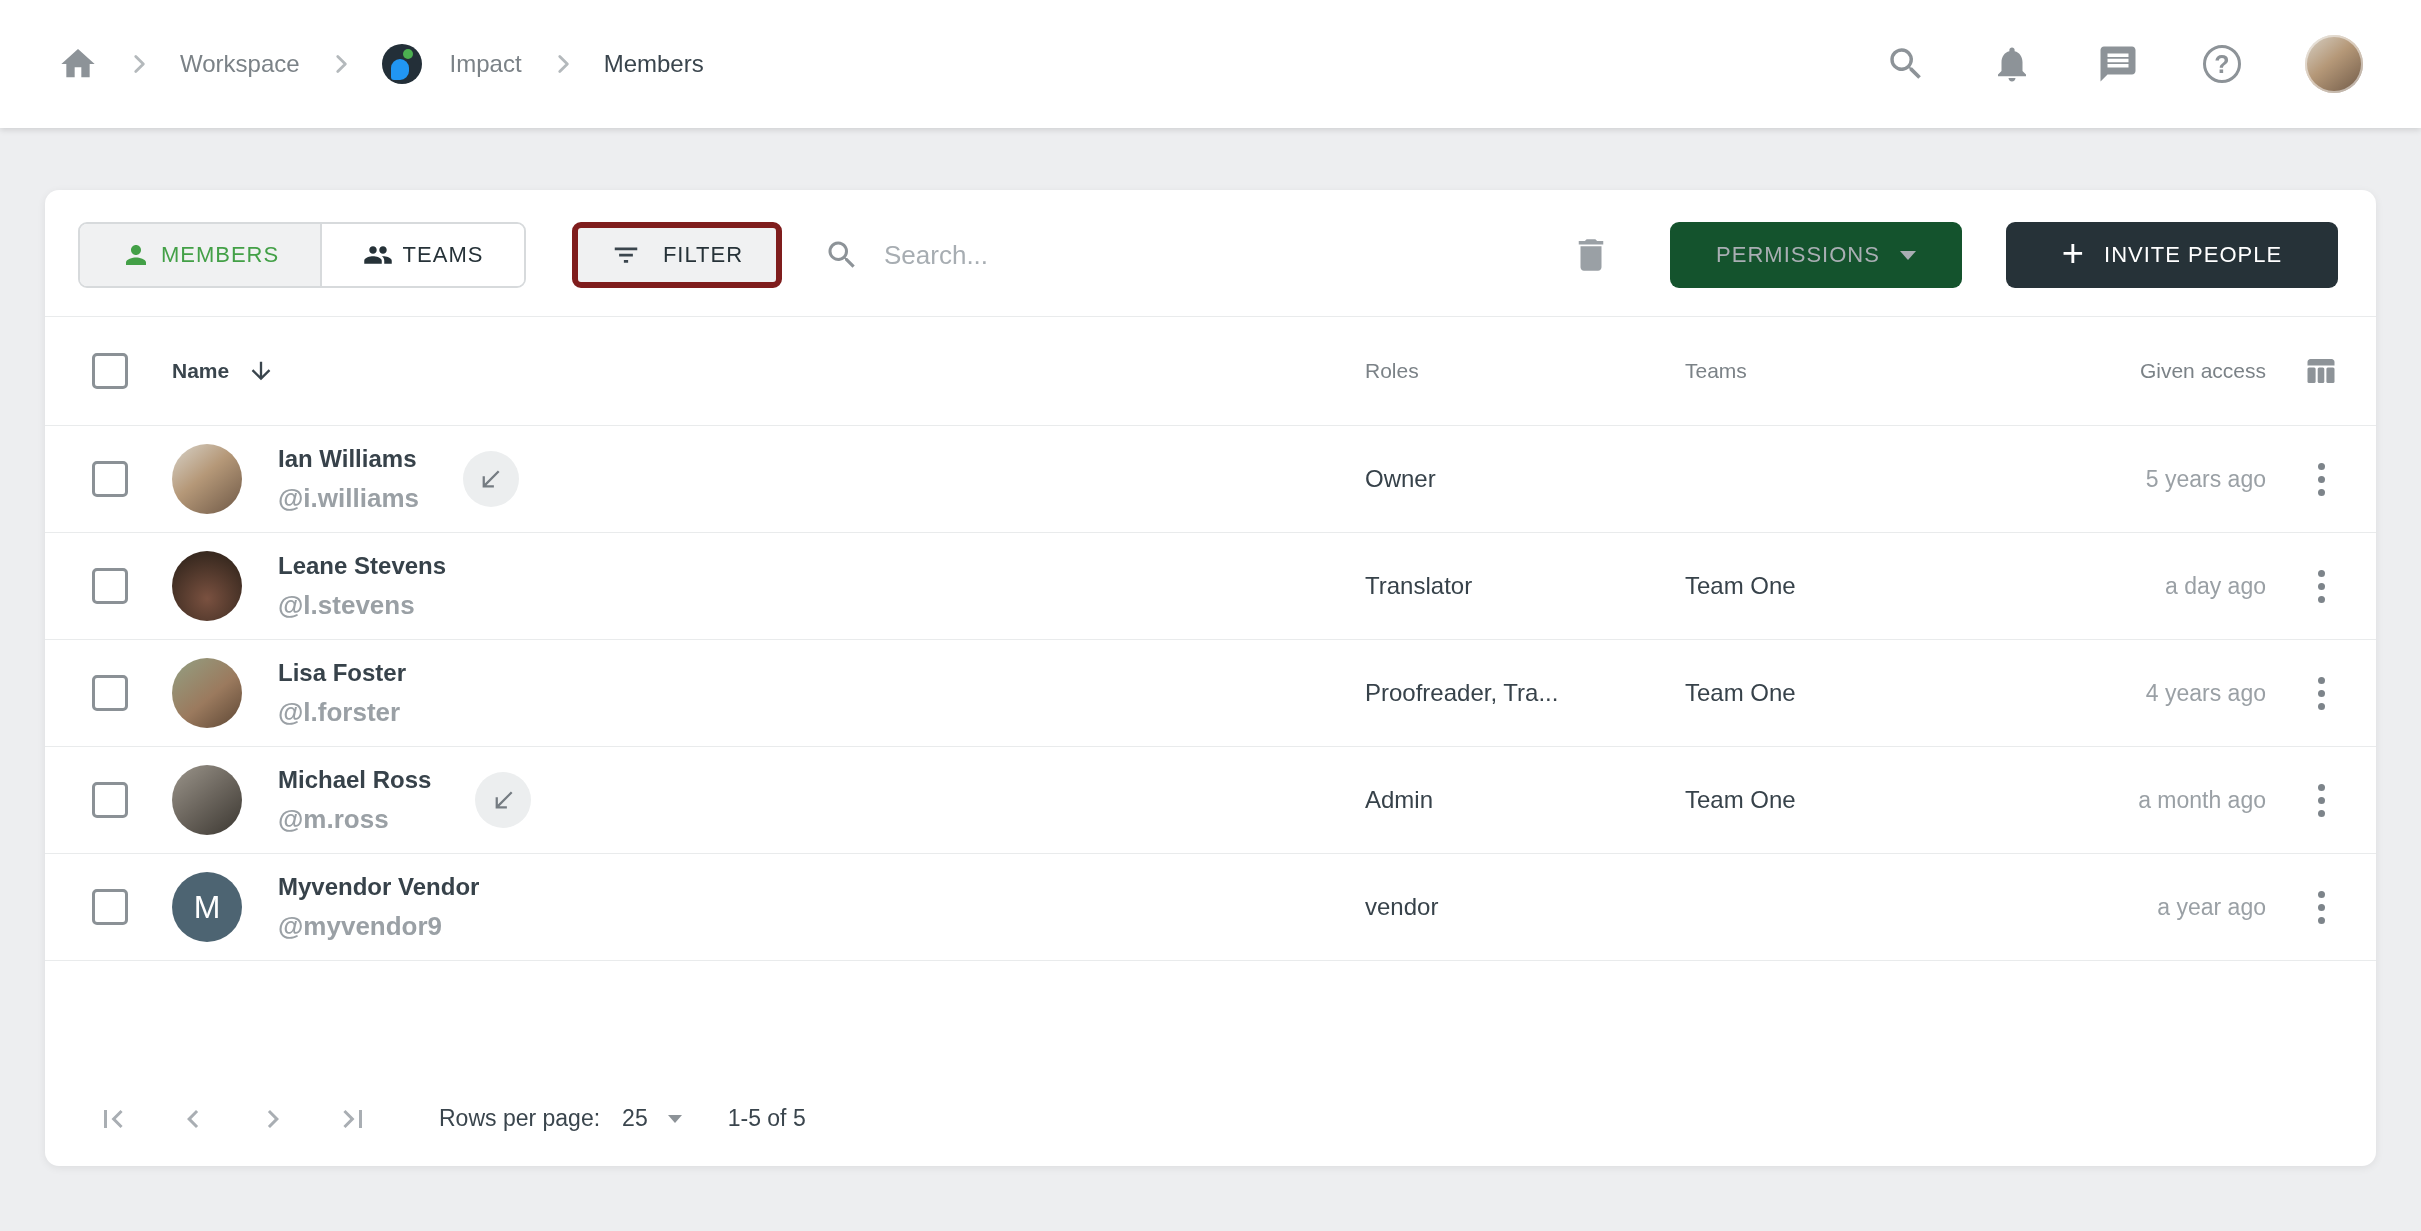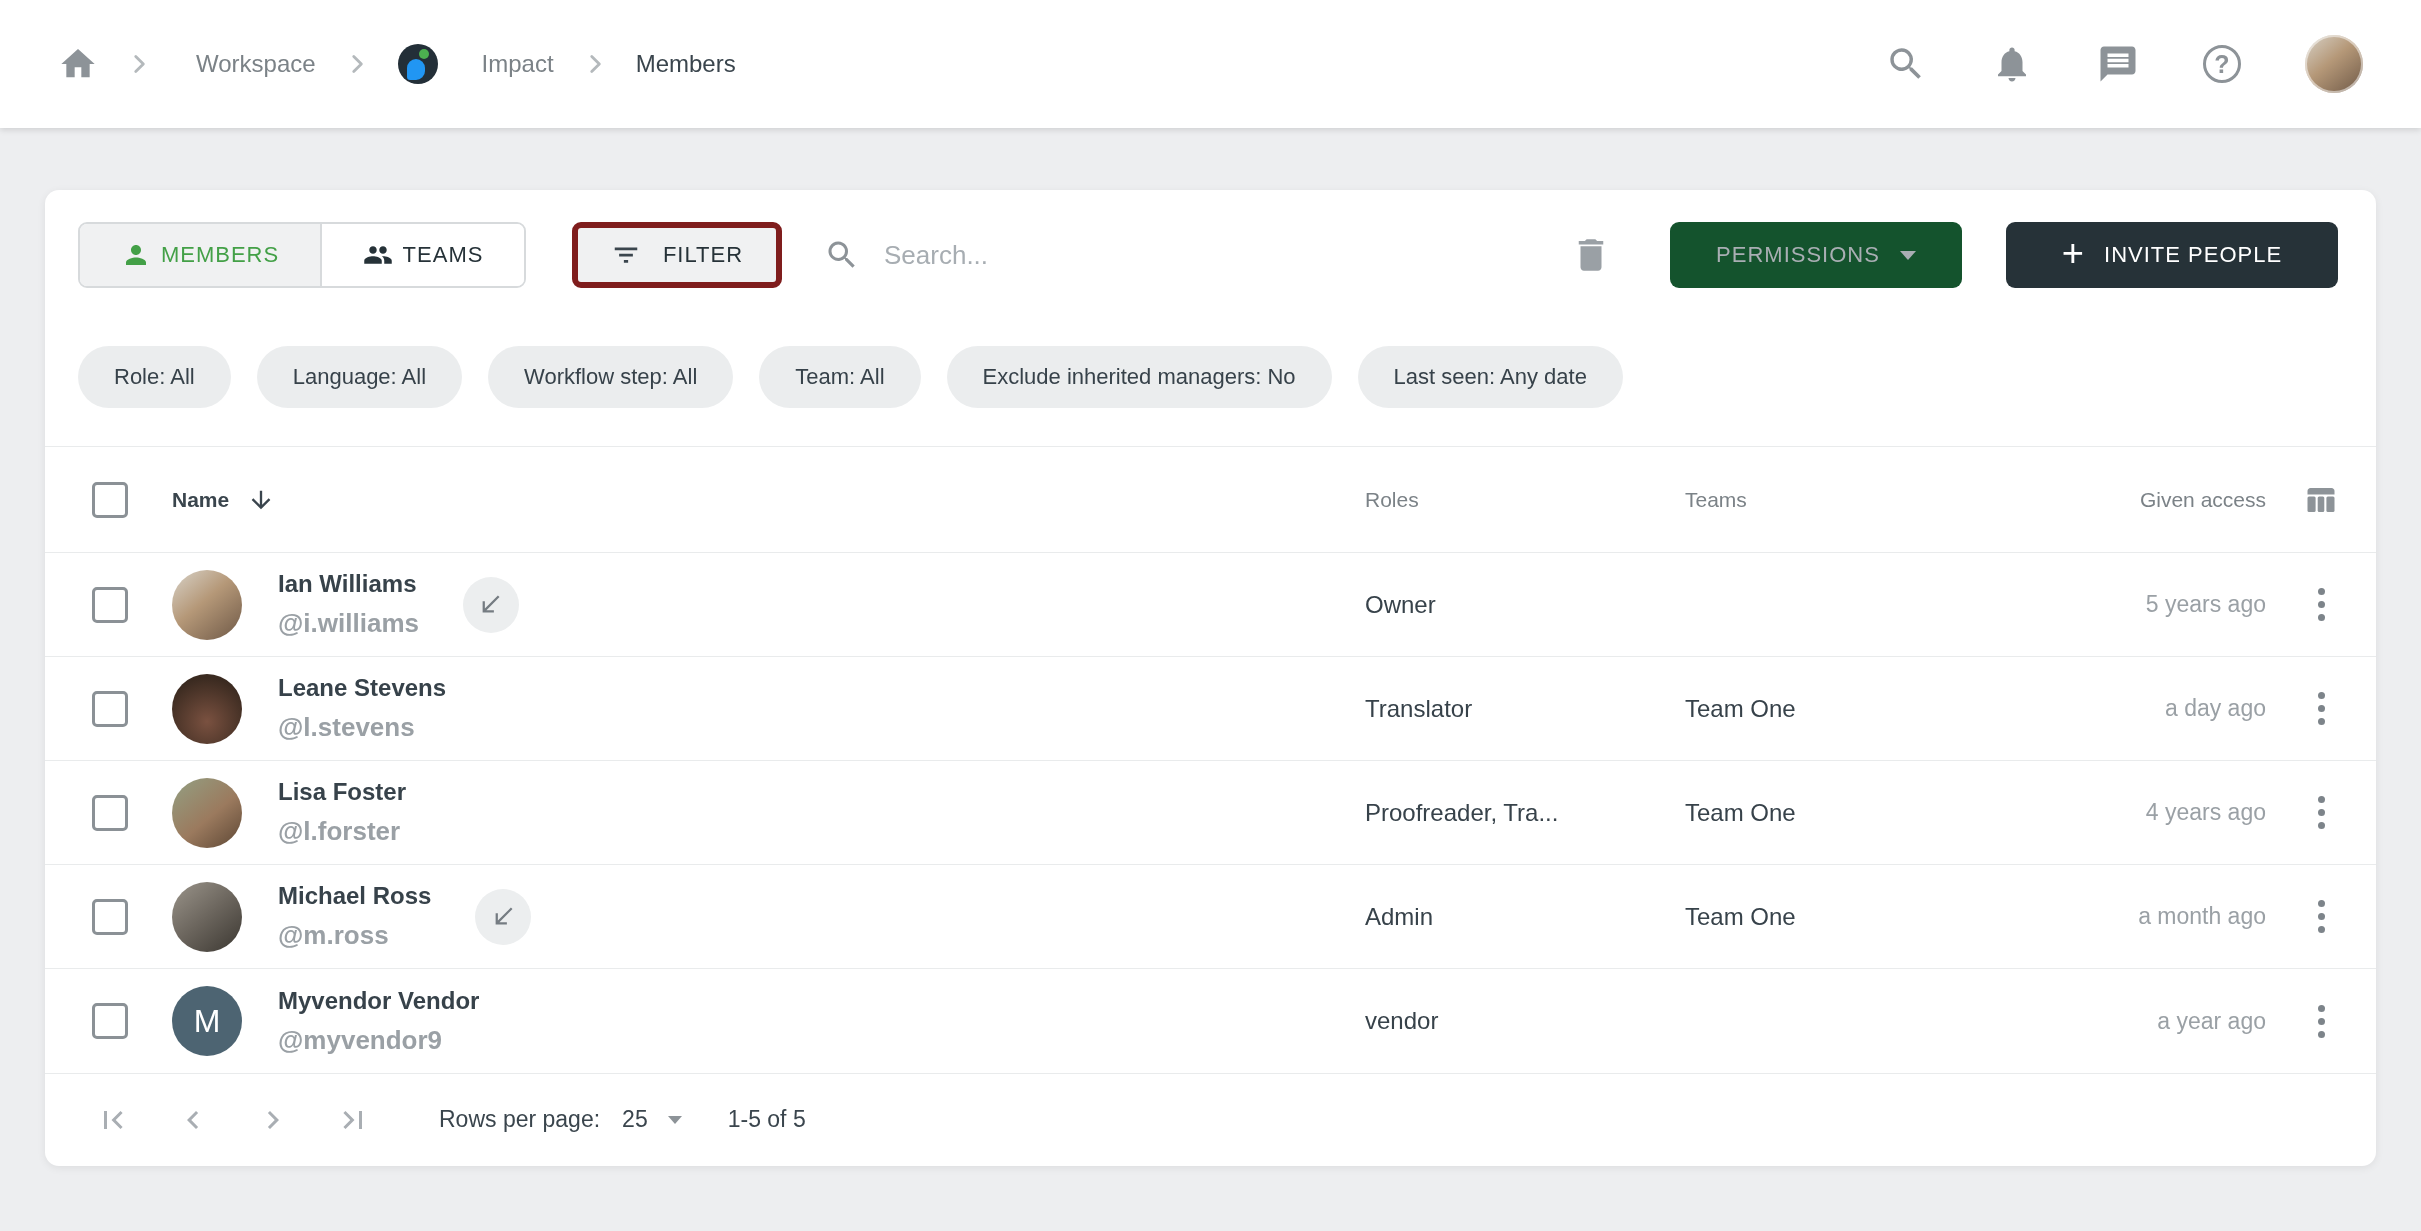--- a/index.html
+++ b/index.html
@@ -13,21 +13,21 @@
   button { background: none; border: none; font-family: inherit; cursor: pointer; }
 
   
   .topbar {
     height: 128px; background: #fff;
     box-shadow: 0 2px 6px rgba(0,0,0,.13);
     display: flex; align-items: center;
     padding: 0 58px; position: relative; z-index: 5;
   }
   .crumbs { display: flex; align-items: center; gap: 28px; font-size: 24px; color: #7b8287; }
-  .crumbs a { text-decoration: none; color: #7b8287; margin-left: 16px; }
+  .crumbs a { text-decoration: none; color: #7b8287; }
   .crumb.current { color: #3a454d; font-weight: 500; }
   .icon40 svg { width: 40px; height: 40px; display: block; }
   .sep svg { width: 26px; height: 26px; display: block; }
   .proj-logo {
     width: 40px; height: 40px; border-radius: 50%;
     background: #232f38; position: relative; display: inline-block;
   }
   .proj-logo .dot {
     position: absolute; top: 5px; left: 21px;
     width: 10px; height: 10px; border-radius: 50%; background: #4caf50;
@@ -266,28 +266,20 @@
       <span>PERMISSIONS</span>
       <i class="caret"></i>
     </button>
 
     <button class="btn invite-btn">
       <span class="plus">+</span>
       <span>INVITE PEOPLE</span>
     </button>
   </div>
 
-  <div class="chips">
-    <button class="chip">Role: All</button>
-    <button class="chip">Language: All</button>
-    <button class="chip">Workflow step: All</button>
-    <button class="chip">Team: All</button>
-    <button class="chip">Exclude inherited managers: No</button>
-    <button class="chip">Last seen: Any date</button>
-  </div>
 
   <div class="trow thead">
     <span class="cb"></span>
     <div class="th-name">
       <span class="th">Name</span>
       <svg viewBox="0 0 24 24" fill="#3a454d">
           <path d="M20 12l-1.41-1.41L13 16.17V4h-2v12.17l-5.58-5.59L4 12l8 8 8-8z"></path>
         </svg>
     </div>
     <span class="th">Roles</span>

